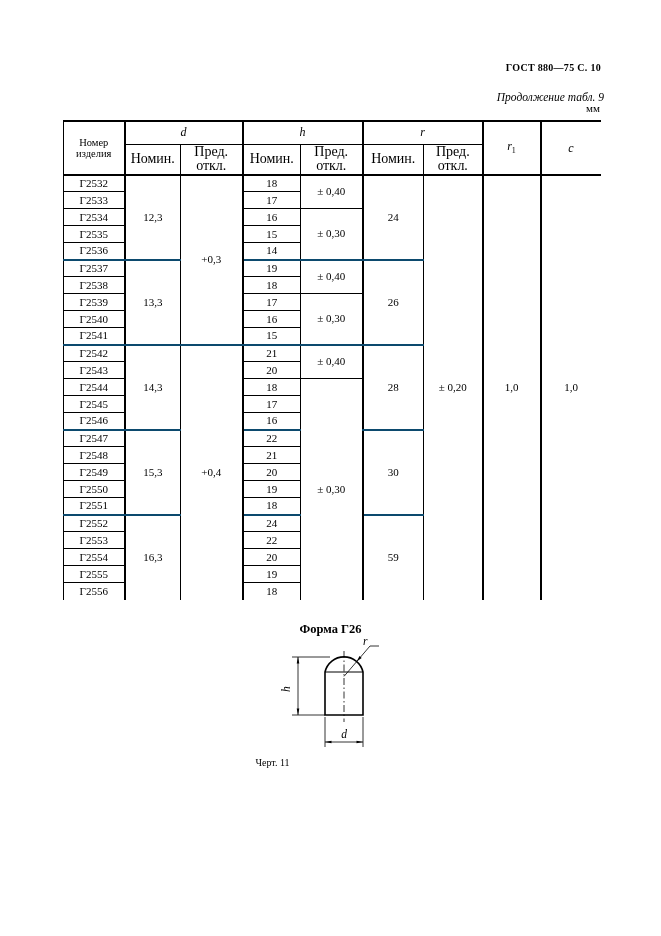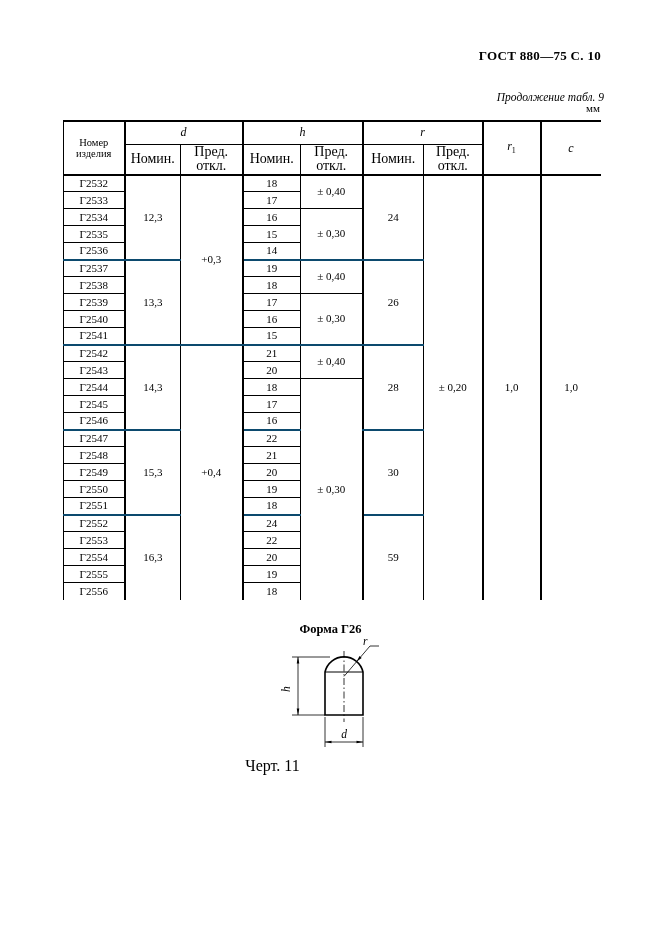--- a/index.html
+++ b/index.html
@@ -1,21 +1,21 @@
 <!DOCTYPE html>
 <html><head>
 <meta charset="utf-8">
 <style>
   html,body{margin:0;padding:0;}
   body{
     width:661px;height:936px;background:#ffffff;color:#000;
     font-family:"Liberation Serif", serif;position:relative;overflow:hidden;
   }
   .page{position:absolute;inset:0;background:#fff;}
-  .doc-ref{position:absolute;top:48px;right:60px;font-weight:bold;font-size:13px;letter-spacing:.3px;}
+  .doc-ref{position:absolute;top:62px;right:60px;font-weight:bold;font-size:10px;letter-spacing:.3px;}
   .continuation{position:absolute;top:91px;right:57px;font-style:italic;font-size:11.5px;}
   .units{position:absolute;top:102px;left:63px;width:537px;text-align:right;font-size:11px;}
 
   table.gost{
     position:absolute;left:63px;top:120px;width:537px;
     border-collapse:collapse;table-layout:fixed;
   }
   table.gost th, table.gost td{
     padding:0;margin:0;text-align:center;vertical-align:middle;
     font-weight:normal;line-height:1.05;overflow:hidden;
@@ -45,21 +45,21 @@
   .c-htol{border-right:2px solid #000;}
   .c-rnom{border-right:1px solid #000;}
   .c-rtol{border-right:2px solid #000;}
   .c-r1{border-right:2px solid #000;}
   .c-c{border-right:none;}
   .b-thin{border-bottom:1px solid #000;}
   .b-thick{border-bottom:2px solid #0c4a6e;}
   .b-none{border-bottom:none;}
 
   .fig-title{position:absolute;top:622px;left:0;width:661px;text-align:center;font-weight:bold;font-size:12.5px;font-family:Liberation Serif, serif;}
-  .fig-caption{position:absolute;top:757px;left:0;width:545px;text-align:center;font-size:16px;}
+  .fig-caption{position:absolute;top:757px;left:0;width:545px;text-align:center;font-size:10px;}
   svg.figure{position:absolute;left:280px;top:634px;}
   svg .ln{stroke:#000;stroke-width:0.8;fill:none;}
   svg .bold{stroke:#000;stroke-width:1.6;fill:none;}
   svg .thin{stroke:#000;stroke-width:1;fill:none;}
   svg .ah{fill:#000;stroke:none;}
   svg text{font-family:"Liberation Serif", serif;font-style:italic;font-size:11.5px;fill:#000;}
 </style>
 </head>
 <body>
 

